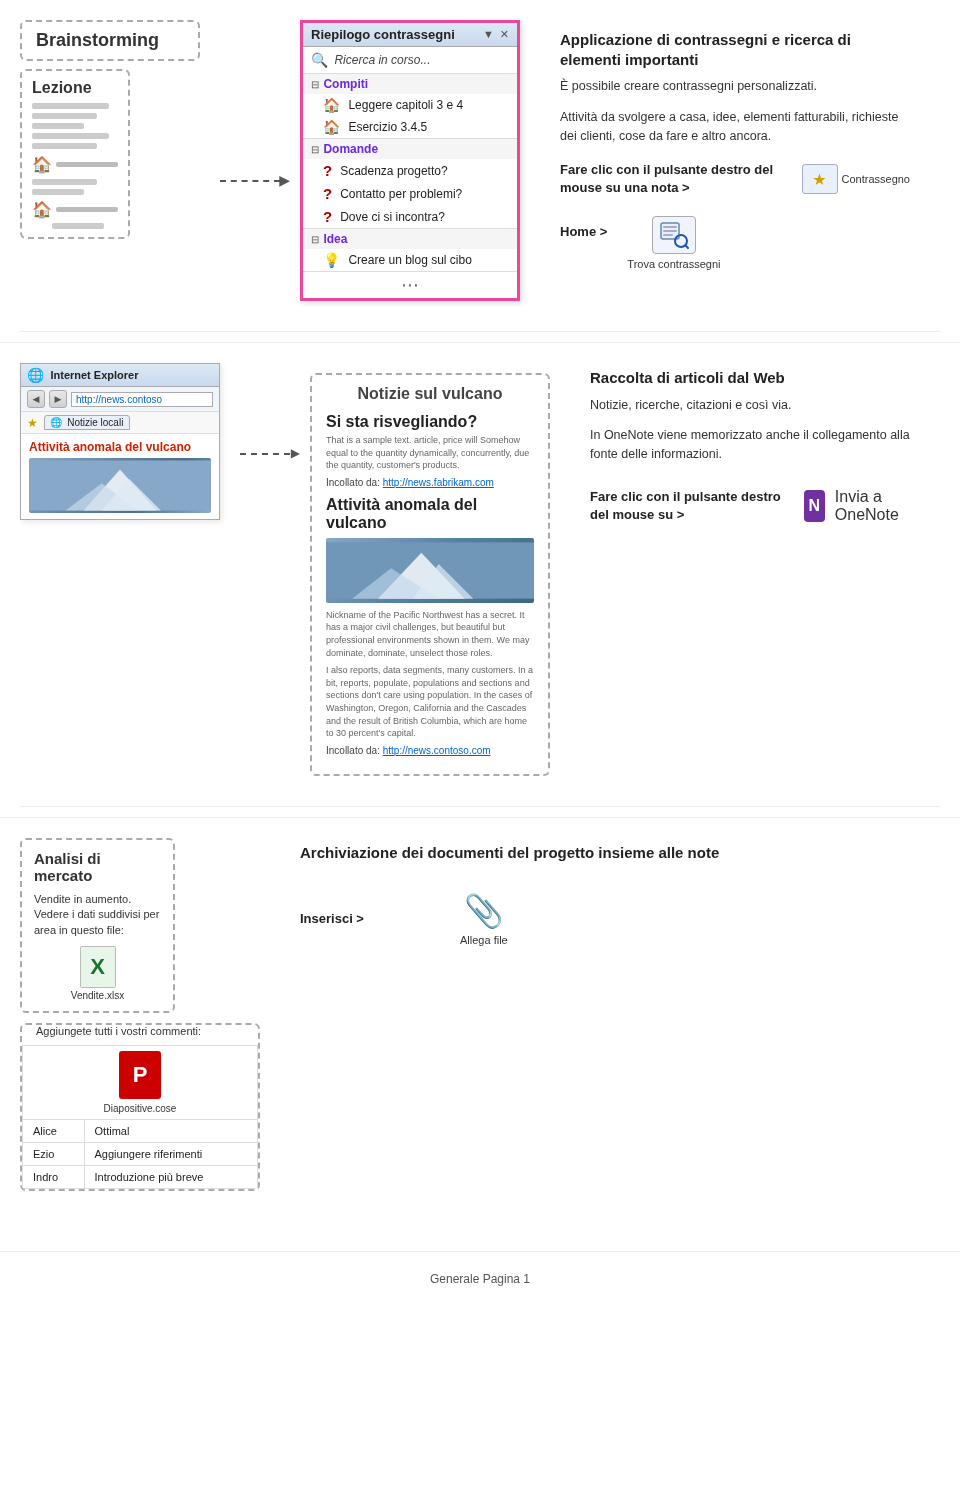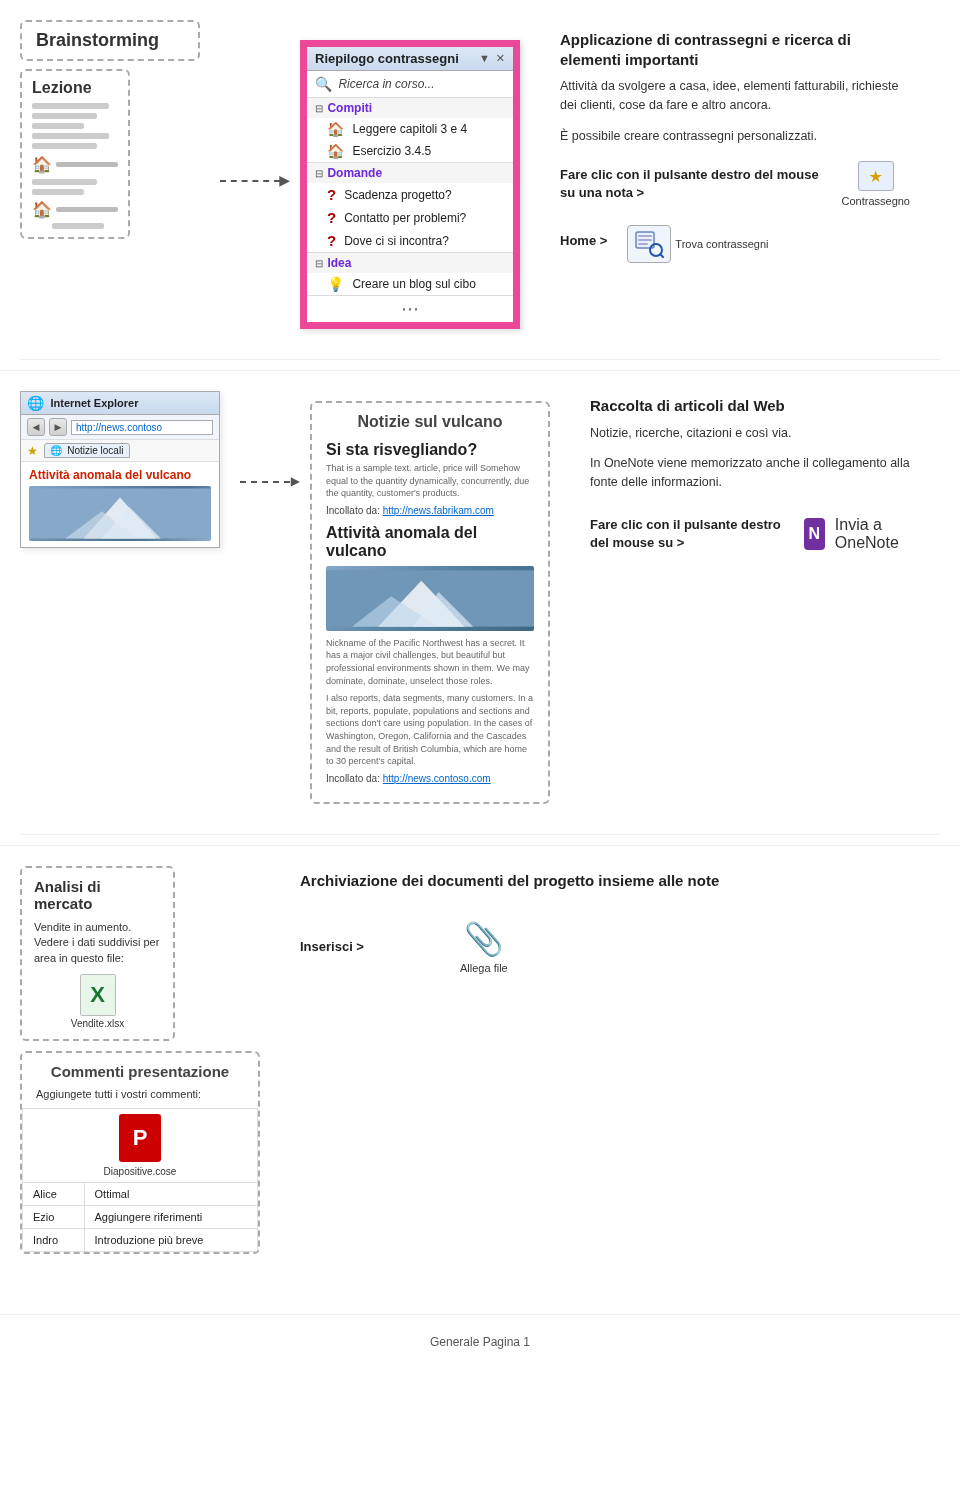--- a/index.html
+++ b/index.html
@@ -92,26 +92,25 @@
       content: '▶';
       position: absolute;
       right: -10px;
       top: -10px;
       font-size: 14px;
       color: #555;
     }
 
     
     .tag-panel {
-      border: 7px solid #ec4899;
+      border: 3px solid #ec4899;
       background: #fff;
       width: 220px;
       box-shadow: 2px 2px 6px rgba(0,0,0,0.15);
       flex: 0 0 220px;
-      margin-top: 20px;
     }
     .tag-panel-header {
       background: linear-gradient(to bottom, #dde8f5, #c8d9ee);
       display: flex;
       align-items: center;
       justify-content: space-between;
       padding: 4px 8px;
       border-bottom: 1px solid #aaa;
     }
     .tag-panel-title {
@@ -220,21 +219,20 @@
     }
     .info-action-label {
       font-size: 13px;
       font-weight: bold;
       color: #222;
       line-height: 1.4;
       min-width: 140px;
     }
     .icon-box {
       display: flex;
-      flex-direction: column;
       align-items: center;
       gap: 4px;
     }
     .contrassegno-icon {
       width: 36px;
       height: 30px;
       background: #e8f0fb;
       border: 1px solid #aac;
       border-radius: 3px;
       position: relative;
@@ -259,21 +257,21 @@
       margin-top: 18px;
     }
     .home-label {
       font-size: 13px;
       font-weight: bold;
       color: #222;
       margin-top: 8px;
     }
     .trova-icon-box {
       display: flex;
-      flex-direction: row;
+      flex-direction: column;
       align-items: center;
       gap: 4px;
     }
     .trova-icon {
       width: 44px;
       height: 38px;
       border: 1px solid #aaa;
       border-radius: 4px;
       background: #f0f4fc;
       display: flex;
@@ -688,22 +686,22 @@
       <div class="tag-item">
         <span class="tag-item-icon bulb">💡</span>
         <span class="tag-item-text">Creare un blog sul cibo</span>
       </div>
     </div>
     <div class="tag-more">⋯</div>
   </div>
 
   <div class="info-panel">
     <div class="info-title">Applicazione di contrassegni e ricerca di elementi importanti</div>
+    <div class="info-text">È possibile creare contrassegni personalizzati.</div>
     <div class="info-text">Attività da svolgere a casa, idee, elementi fatturabili, richieste dei clienti, cose da fare e altro ancora.</div>
-    <div class="info-text">È possibile creare contrassegni personalizzati.</div>
 
     <div class="info-action-row">
       <div class="info-action-label">Fare clic con il pulsante destro del mouse su una nota &gt;</div>
       <div class="icon-box">
         <div class="contrassegno-icon"></div>
         <span class="icon-label">Contrassegno</span>
       </div>
     </div>
 
     <div class="home-action-row">
@@ -815,21 +813,20 @@
       <div class="market-text">Vendite in aumento. Vedere i dati suddivisi per area in questo file:</div>
       <div class="excel-icon-box">
         <div style="width:36px;height:42px;background:#fff;border:1px solid #bbb;border-radius:2px;display:flex;align-items:center;justify-content:center;position:relative">
           <span style="font-size:22px;font-weight:bold;color:#1a7431;background:#e8f5e9;width:100%;height:100%;display:flex;align-items:center;justify-content:center;border-radius:2px">X</span>
         </div>
         <span class="excel-filename">Vendite.xlsx</span>
       </div>
     </div>
 
     <div class="comments-panel">
-      <div class="comments-title">Commenti presentazione</div>
       <div class="comments-subtitle">Aggiungete tutti i vostri commenti:</div>
       <table class="comments-table">
         <tbody>
             <tr>
           <td colspan="2" class="comments-pptx-cell">
             <div style="display:flex;flex-direction:column;align-items:center">
               <div style="width:42px;height:48px;background:#c00;border-radius:3px;display:flex;align-items:center;justify-content:center;position:relative">
                 <span style="color:#fff;font-size:22px;font-weight:bold">P</span>
               </div>
               <span class="pptx-filename">Diapositive.cose</span>

